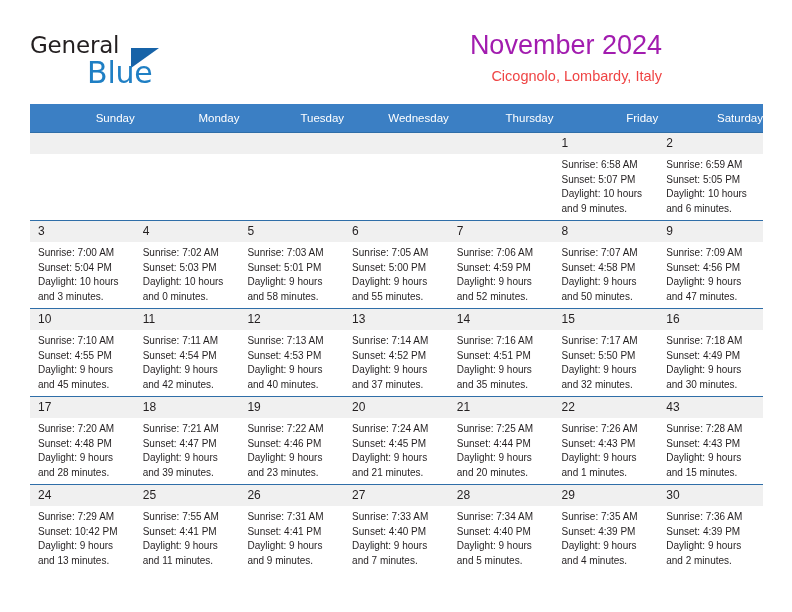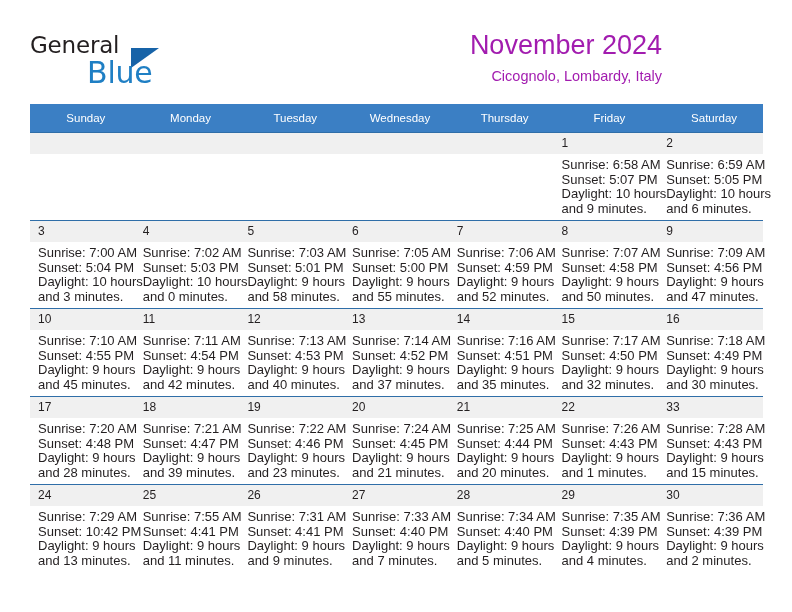--- a/index.html
+++ b/index.html
@@ -77,21 +77,21 @@
     font-size: 27px;
     font-weight: 400;
     color: #a21caf;
     line-height: 34px;
     white-space: nowrap;
     font-family: "Liberation Sans", sans-serif;
   }
   .location-title {
     font-size: 14.5px;
     font-weight: 400;
-    color: #a21caf;
+    color: #ef4444;
     line-height: 22px;
     margin-top: 3px;
     white-space: nowrap;
     font-family: "Liberation Sans", sans-serif;
   }
 
   
   .calendar {
     position: absolute;
     left: 30px;
@@ -101,21 +101,21 @@
   table.cal {
     border-collapse: collapse;
     table-layout: fixed;
     width: 733px;
   }
   table.cal th {
     background: #3b7fc4;
     color: #ffffff;
     font-size: 11.5px;
     font-weight: 400;
-    text-align: center;
+    text-align: right;
     padding: 5px 0 5px 7px;
     height: 18px;
     font-family: "Liberation Sans", sans-serif;
     border: none;
   }
   table.cal td {
     vertical-align: top;
     padding: 0;
     border-top: 1px solid #2f6ea8;
     background: #ffffff;
@@ -134,21 +134,21 @@
     padding: 3px 0 3px 8px;
     height: 15px;
     line-height: 15px;
     font-family: "Liberation Sans", sans-serif;
   }
   .daynum.empty {
     color: transparent;
   }
   .cell-body {
     padding: 4px 6px 0 8px;
-    font-size: 13px;
+    font-size: 10px;
     line-height: 14.6px;
     color: #231f20;
     font-family: "Liberation Sans", sans-serif;
   }
   .cell-body div { white-space: nowrap; }
   td.blank .cell-body { visibility: hidden; }
 </style>
 </head>
 <body>
 
@@ -356,21 +356,21 @@
                 <div>Sunrise: 7:16 AM</div>
                 <div>Sunset: 4:51 PM</div>
                 <div>Daylight: 9 hours</div>
                 <div>and 35 minutes.</div>
               </div>
             </td>
             <td>
               <div class="daynum">15</div>
               <div class="cell-body">
                 <div>Sunrise: 7:17 AM</div>
-                <div>Sunset: 4:50 PM</div>
+                <div>Sunset: 5:50 PM</div>
                 <div>Daylight: 9 hours</div>
                 <div>and 32 minutes.</div>
               </div>
             </td>
             <td>
               <div class="daynum">16</div>
               <div class="cell-body">
                 <div>Sunrise: 7:18 AM</div>
                 <div>Sunset: 4:49 PM</div>
                 <div>Daylight: 9 hours</div>
@@ -427,21 +427,21 @@
             <td>
               <div class="daynum">22</div>
               <div class="cell-body">
                 <div>Sunrise: 7:26 AM</div>
                 <div>Sunset: 4:43 PM</div>
                 <div>Daylight: 9 hours</div>
                 <div>and 1 minutes.</div>
               </div>
             </td>
             <td>
-              <div class="daynum">33</div>
+              <div class="daynum">43</div>
               <div class="cell-body">
                 <div>Sunrise: 7:28 AM</div>
                 <div>Sunset: 4:43 PM</div>
                 <div>Daylight: 9 hours</div>
                 <div>and 15 minutes.</div>
               </div>
             </td>
           </tr>
           <tr class="week-row">
             <td>

